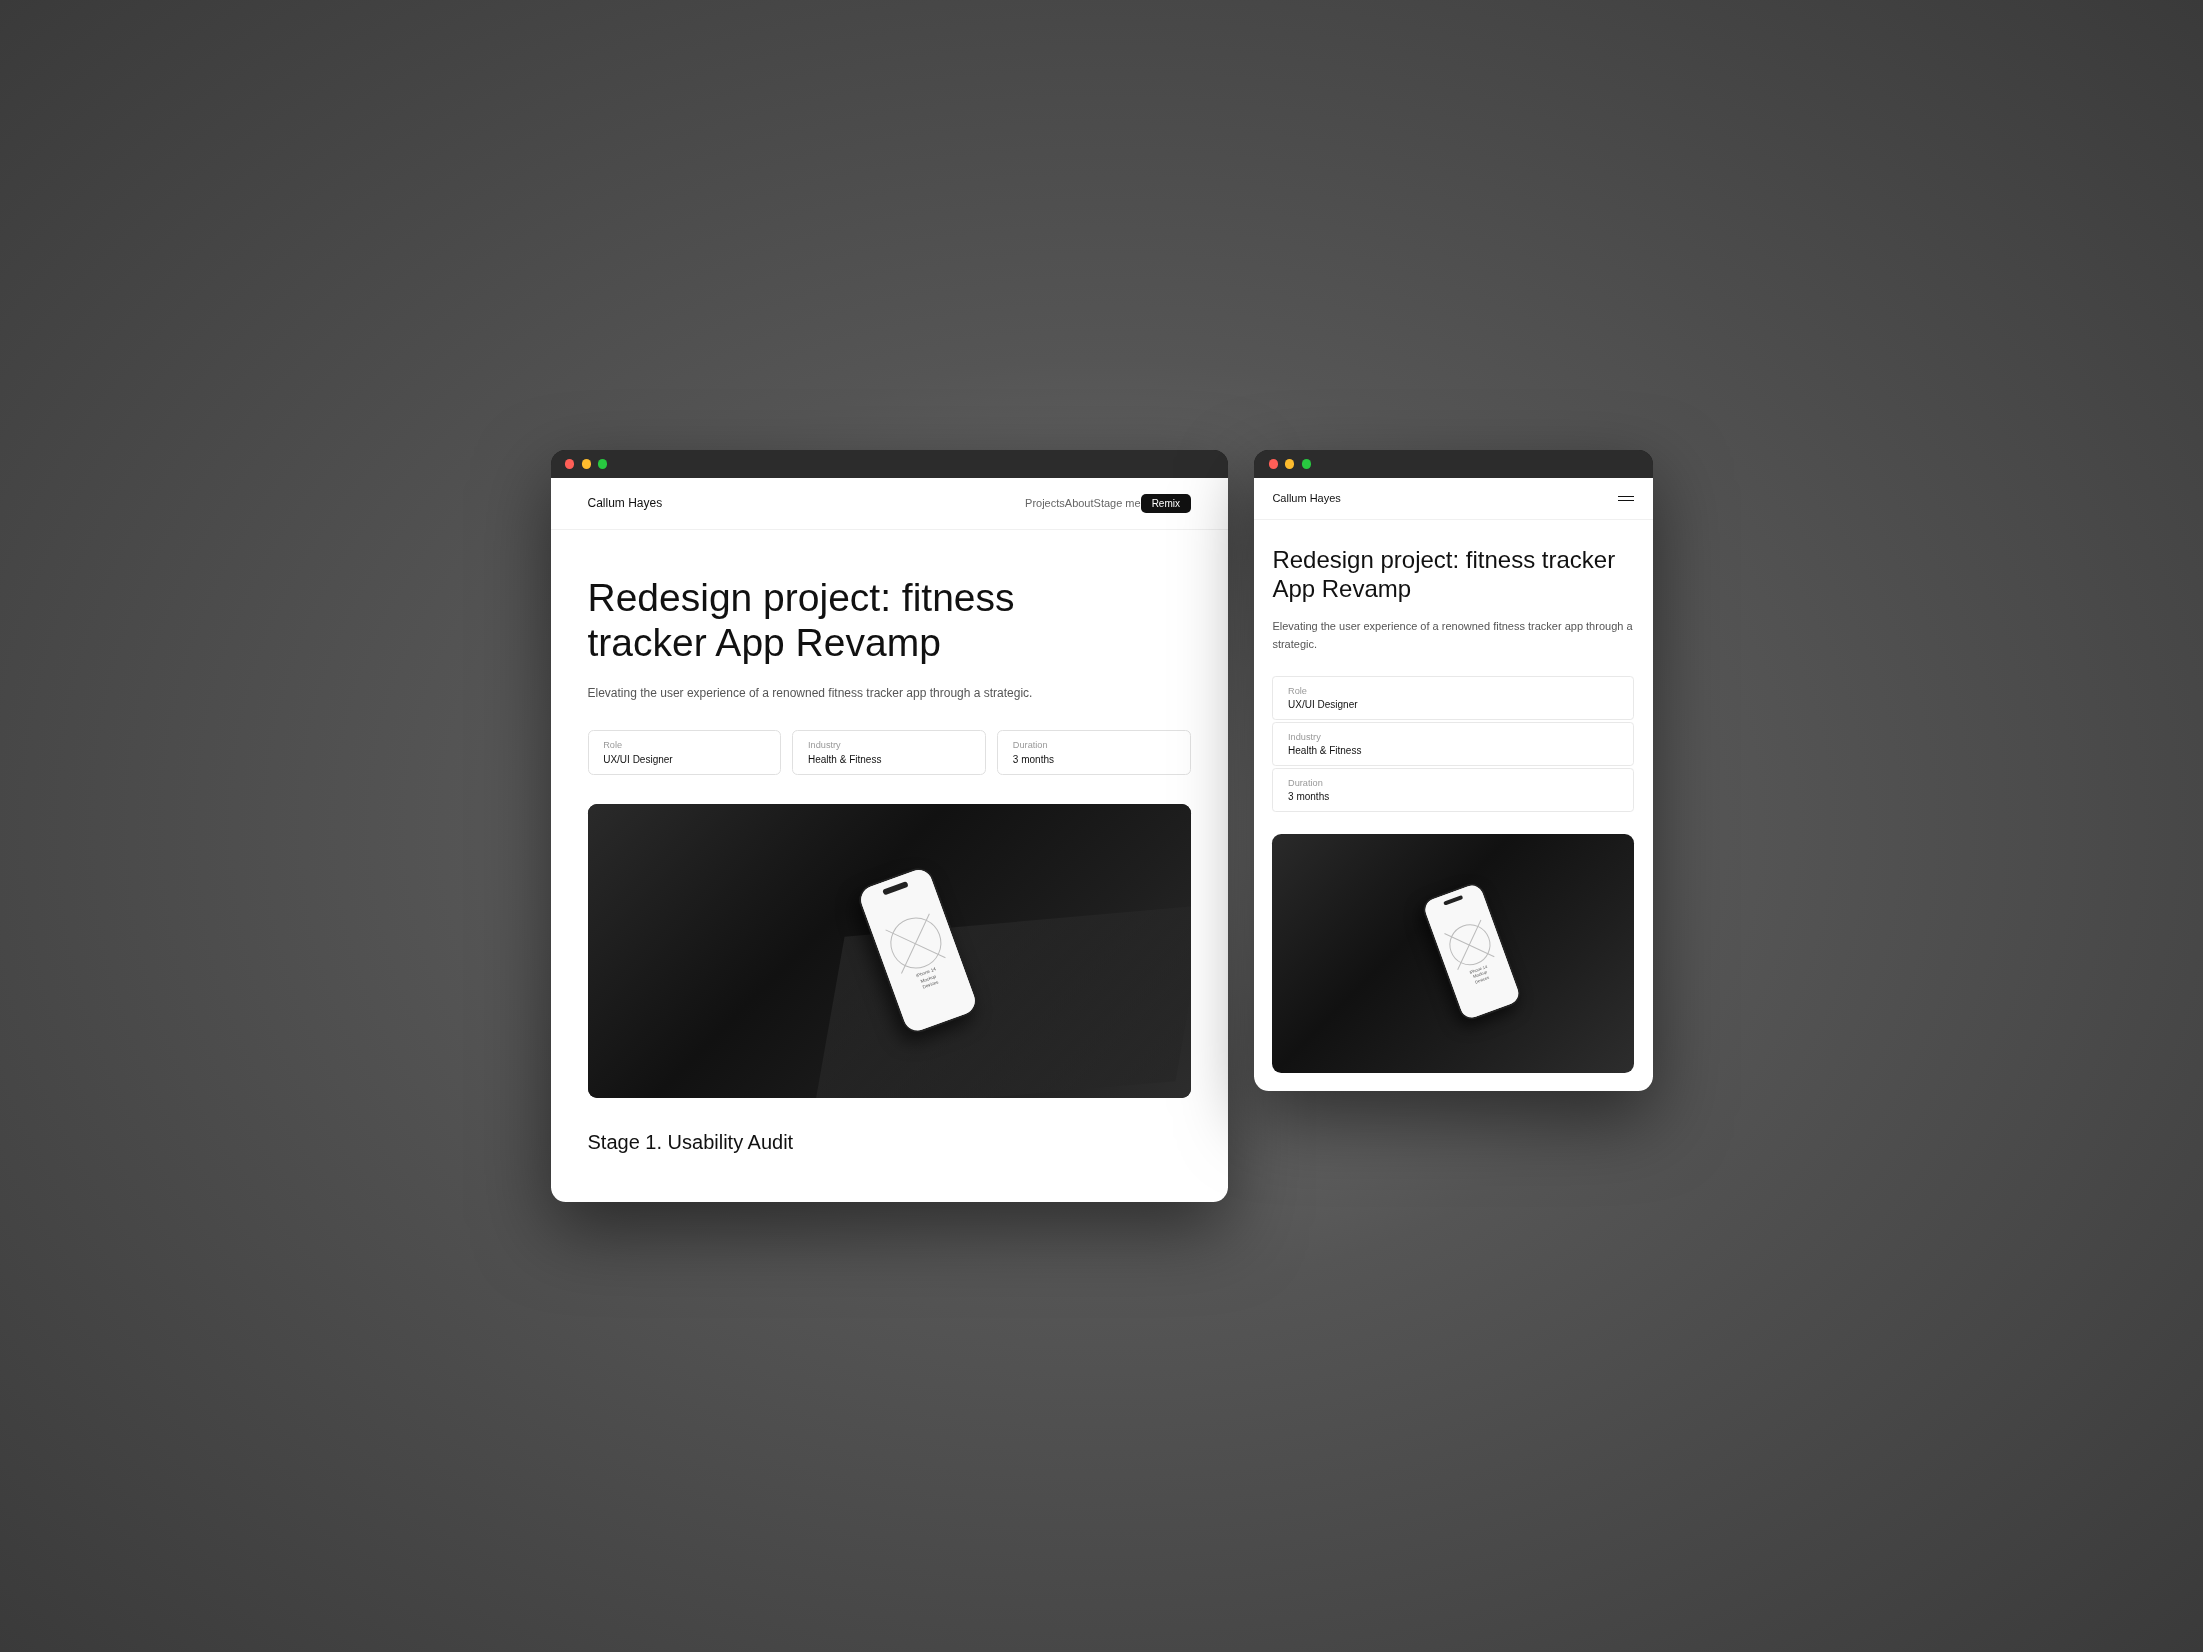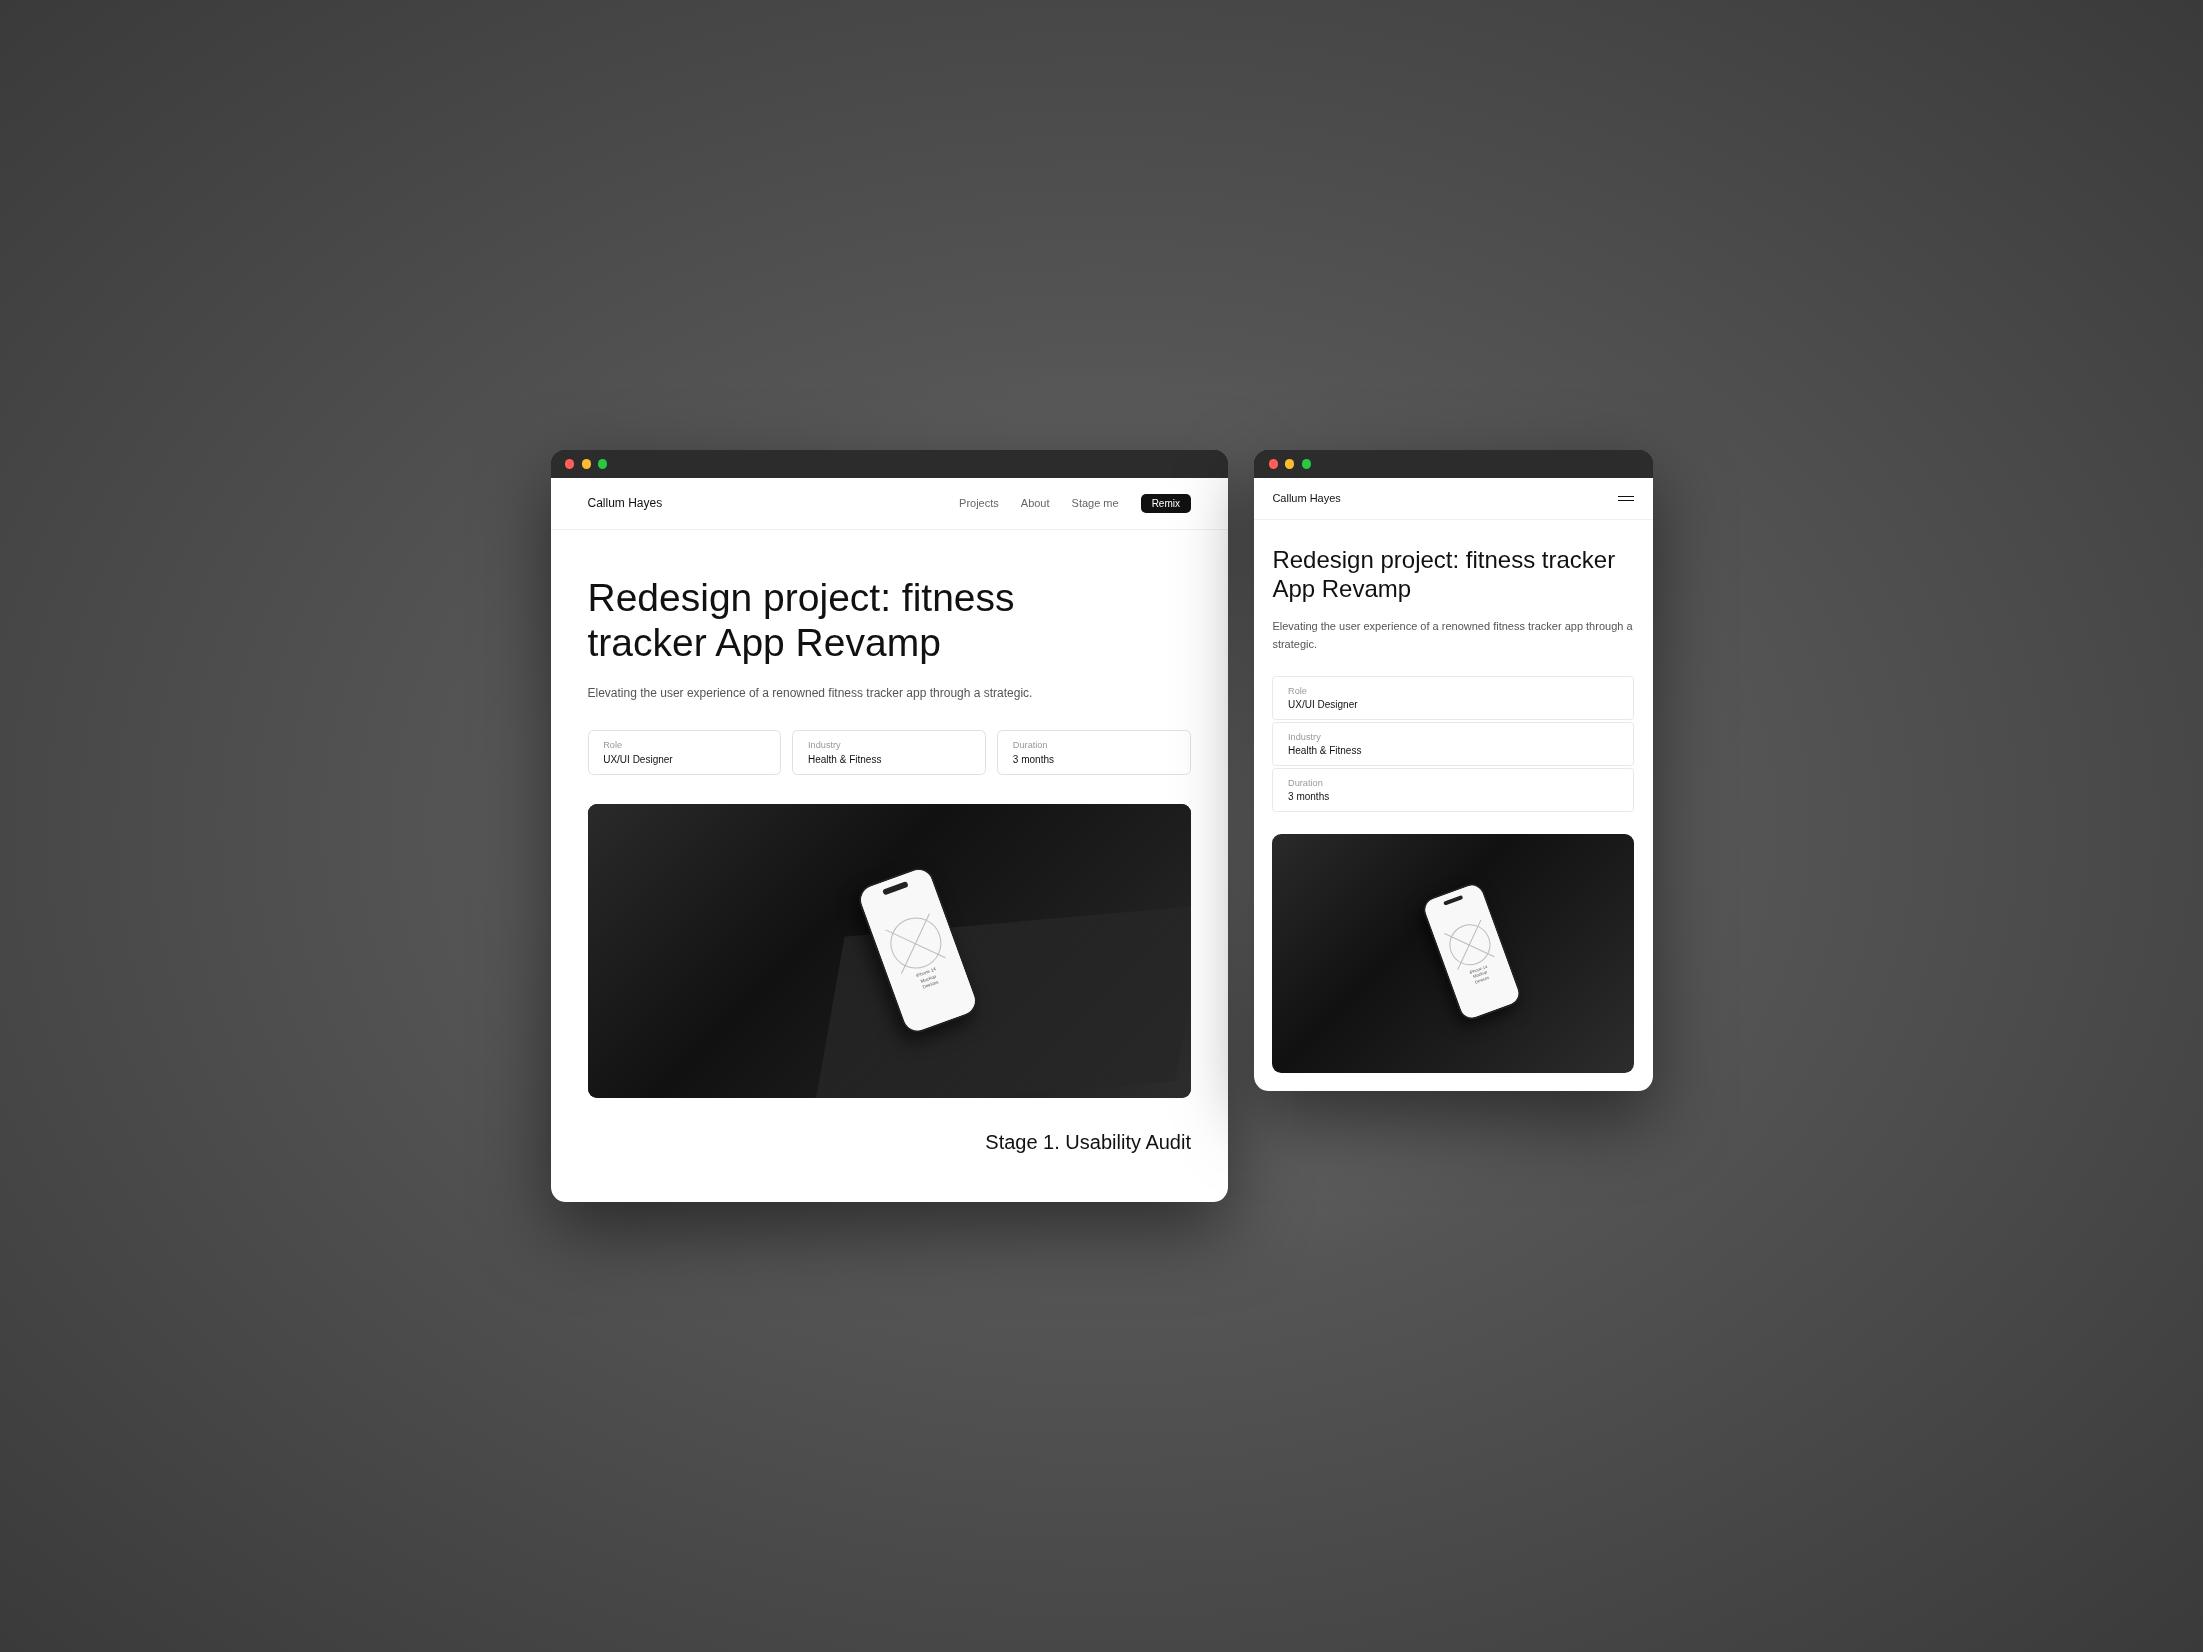--- a/index.html
+++ b/index.html
@@ -69,21 +69,20 @@
     }
 
     .nav-logo {
       font-size: 12px;
       color: #111;
       font-weight: 400;
     }
 
     .nav-links {
       display: flex;
-      gap: 22px;
       align-items: center;
     }
 
     .nav-link {
       font-size: 11px;
       color: #666;
       cursor: pointer;
       text-decoration: none;
     }
 
@@ -247,21 +246,20 @@
 
     .stage-section {
       padding-top: 0;
     }
 
     .stage-title {
       font-size: 20px;
       font-weight: 400;
       color: #111;
       margin-bottom: 11px;
-      text-align: right;
     }
 
     .stage-text {
       font-size: 11px;
       color: #666;
       line-height: 1.7;
     }
 
     
     .mobile-window {

